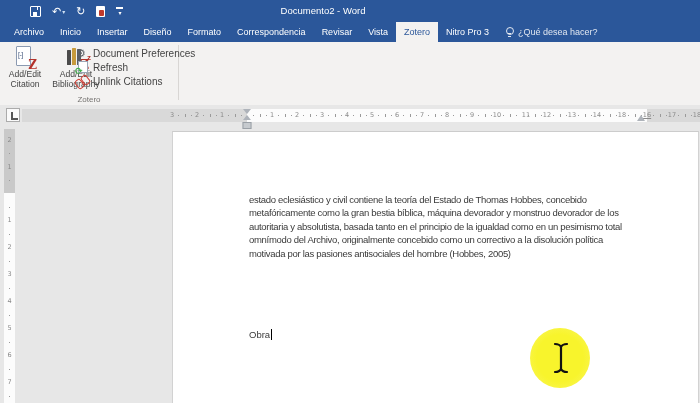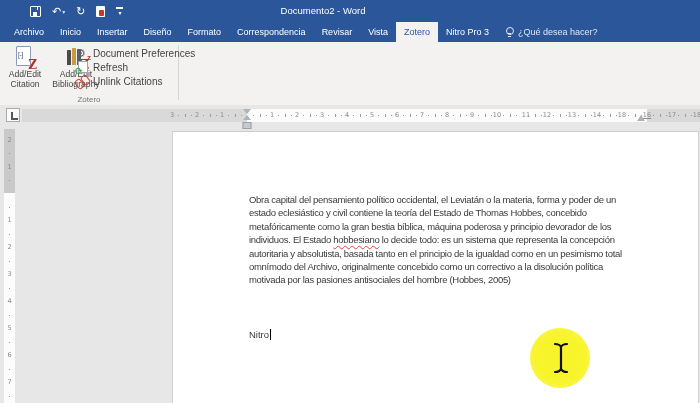--- a/index.html
+++ b/index.html
@@ -317,30 +317,28 @@
         <i class="vdot" style="top: 185.5px;"></i>
         <i class="vdot" style="top: 212.5px;"></i>
         <i class="vdot" style="top: 239.5px;"></i>
         <i class="vdot" style="top: 266.5px;"></i>
       </div>
 
     <div class="page">
       <div class="highlight"></div>
       <div class="textlayer">
         <div class="textblock" id="paragraph">
-            <div class="tline">Obra capital del pensamiento político occidental, el Leviatán o la materia, forma y poder de un</div>
             <div class="tline">estado eclesiástico y civil contiene la teoría del Estado de Thomas Hobbes, concebido</div>
-            <div class="tline">metafóricamente como la gran bestia bíblica, máquina poderosa y principio devorador de los</div>
-            <div class="tline">individuos. El Estado <span class="misspell">hobbesiano</span> lo decide todo: es un sistema que representa la concepción</div>
+            <div class="tline">metafóricamente como la gran bestia bíblica, máquina devorador y monstruo devorador de los</div>
             <div class="tline">autoritaria y absolutista, basada tanto en el principio de la igualdad como en un pesimismo total</div>
             <div class="tline">omnímodo del Archivo, originalmente concebido como un correctivo a la disolución política</div>
             <div class="tline">motivada por las pasiones antisociales del hombre (Hobbes, 2005)</div>
           </div>
         <div class="typedline">
-          <span id="typedtext">Nitro</span><span class="caret"></span>
+          <span id="typedtext">Obra</span><span class="caret"></span>
         </div>
       </div>
       <svg class="ibeam" width="18" height="32" viewBox="0 0 18 32">
         <path d="M3 2 C6 2 8 3 9 5 C10 3 12 2 15 2 M9 5 V27 M3 30 C6 30 8 29 9 27 C10 29 12 30 15 30" fill="none" stroke="#111" stroke-width="2.2" stroke-linecap="round"></path>
       </svg>
     </div>
   </div>
 </div>
 
 </body></html>

